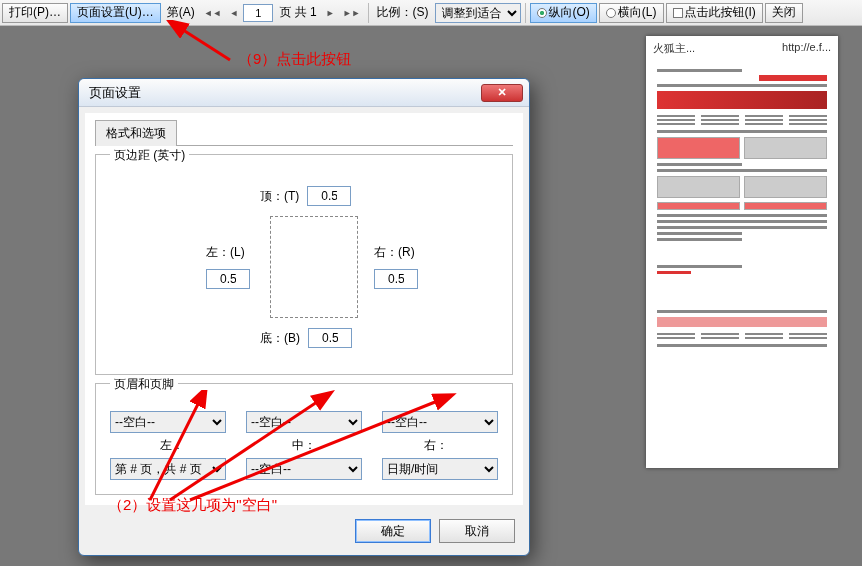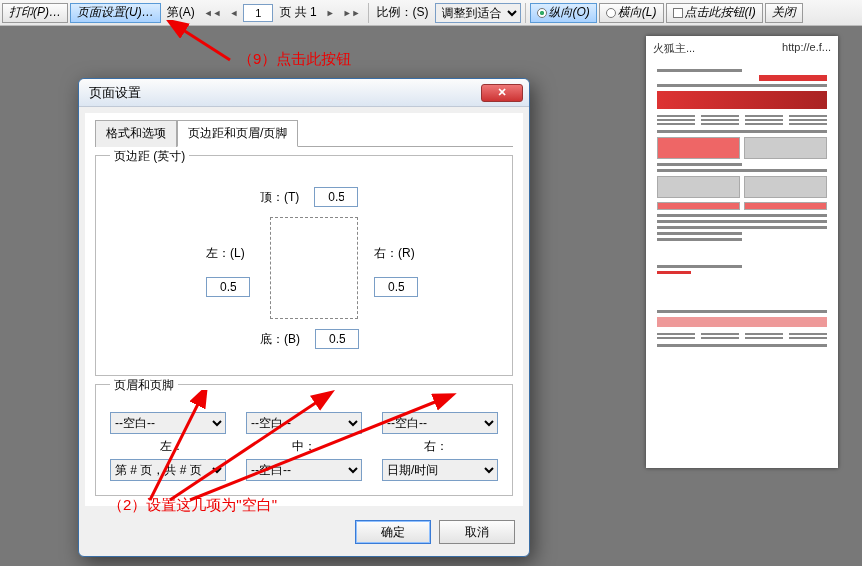--- a/index.html
+++ b/index.html
@@ -1,19 +1,19 @@
 <!DOCTYPE html>
 <html><head>
 <meta charset="utf-8">
 <style>
 * { box-sizing: border-box; margin: 0; padding: 0; font-family: "Microsoft YaHei", SimSun, Arial, sans-serif; }
 body { width: 862px; height: 566px; background: #787878; overflow: hidden; position: relative; }
 
 .toolbar { display: flex; align-items: center; height: 26px; background: linear-gradient(#f7f7f7,#e8e8e8); border-bottom: 1px solid #bbb; padding: 0 2px; gap: 2px; font-size: 12px; }
-.tbtn { background: linear-gradient(#fdfdfd,#e5e5e5); border: 1px solid #999; padding: 2px 6px; height: 20px; display: flex; align-items: center; cursor: pointer; font-style: italic; }
+.tbtn { background: linear-gradient(#fdfdfd,#e5e5e5); border: 1px solid #999; padding: 2px 6px; height: 20px; display: flex; align-items: center; cursor: pointer; }
 .tbtn.active { background: linear-gradient(#d9ecff,#a8d1ff); border-color: #5a9ad6; }
 .tlabel { padding: 0 4px; }
 .tinput { width: 30px; height: 18px; border: 1px solid #7a9ec6; text-align: center; font-size: 11px; }
 .tselect { height: 20px; border: 1px solid #7a9ec6; font-size: 12px; padding: 0 2px; }
 .nav-arrow { font-size: 9px; padding: 0 3px; cursor: pointer; color: #555; }
 .radio-dot { display: inline-block; width: 10px; height: 10px; border: 1px solid #777; border-radius: 50%; background: #fff; margin-right: 2px; }
 .radio-dot.checked { background: radial-gradient(circle, #3a6 35%, #fff 40%); }
 .check-sq { display: inline-block; width: 10px; height: 10px; border: 1px solid #777; background: #fff; margin-right: 2px; }
 .sep { width: 1px; height: 20px; background: #bbb; margin: 0 2px; }
 
@@ -37,21 +37,21 @@
 .dlg-title { height: 28px; background: linear-gradient(#fcfcfc,#dce6f2); border-radius: 6px 6px 0 0; display: flex; align-items: center; justify-content: space-between; padding: 0 6px 0 10px; font-size: 13px; border-bottom: 1px solid #c0c9d6; }
 .close { width: 42px; height: 18px; background: linear-gradient(#e77,#c33); border: 1px solid #933; border-radius: 3px; color: #fff; display: flex; align-items: center; justify-content: center; font-size: 11px; font-weight: bold; cursor: pointer; }
 .dlg-body { background: #fff; margin: 6px; padding: 6px 10px 10px; }
 .tabs { display: flex; border-bottom: 1px solid #aaa; font-size: 12px; }
 .tab { padding: 4px 10px; border: 1px solid #aaa; border-bottom: none; background: #eee; cursor: pointer; position: relative; top: 1px; }
 .tab.active { background: #fff; border-bottom: 1px solid #fff; }
 .fieldset { border: 1px solid #bbb; margin-top: 8px; padding: 10px 14px 14px; font-size: 12px; }
 .fieldset > .legend { position: relative; top: -18px; background: #fff; padding: 0 4px; display: inline-block; margin-bottom: -10px; }
 .margins { position: relative; height: 180px; }
 .page-dashed { position: absolute; left: 160px; top: 36px; width: 88px; height: 102px; border: 1px dashed #888; }
-.mrow { position: absolute; display: flex; align-items: center; gap: 15px; }
+.mrow { position: absolute; display: flex; align-items: center; gap: 8px; }
 .mrow input { width: 44px; height: 20px; border: 1px solid #7a9ec6; padding: 0 13px; font-size: 12px; }
 .top { left: 150px; top: 6px; }
 .left { left: 96px; top: 64px; flex-direction: column; align-items: flex-start; }
 .right { left: 264px; top: 64px; flex-direction: column; align-items: flex-start; }
 .bottom { left: 150px; top: 148px; }
 .drops { display: flex; gap: 20px; margin-top: 2px; }
 .drops select { flex: 1; height: 22px; border: 1px solid #7a9ec6; font-size: 12px; }
 .drop-labels { display: flex; gap: 8px; margin-top: 4px; font-size: 12px; }
 .drop-labels span { flex: 1; text-align: center; }
 .dlg-btns { display: flex; justify-content: flex-end; gap: 8px; padding: 8px 14px 12px; }
@@ -175,21 +175,20 @@
 </div>
 
 <div class="dialog">
   <div class="dlg-title">
     <span>页面设置</span>
     <div class="close">✕</div>
   </div>
   <div class="dlg-body">
     <div class="tabs">
       <div class="tab">格式和选项</div>
-      <div class="tab active">页边距和页眉/页脚</div>
     </div>
 
     <div class="fieldset">
       <span class="legend">页边距 (英寸)</span>
       <div class="margins">
         <div class="page-dashed"></div>
         <div class="mrow top">
             <span><span>顶：(T)</span></span>
             <input value="0.5" style="">
           </div>

